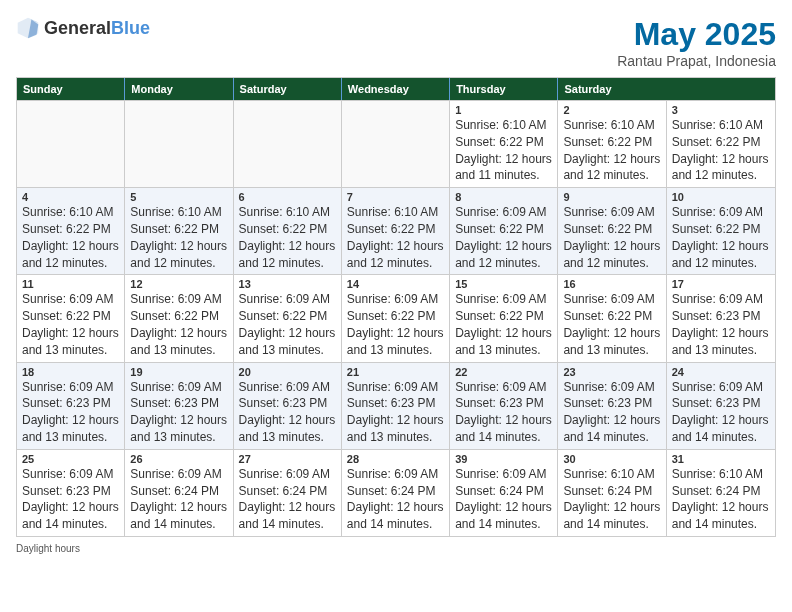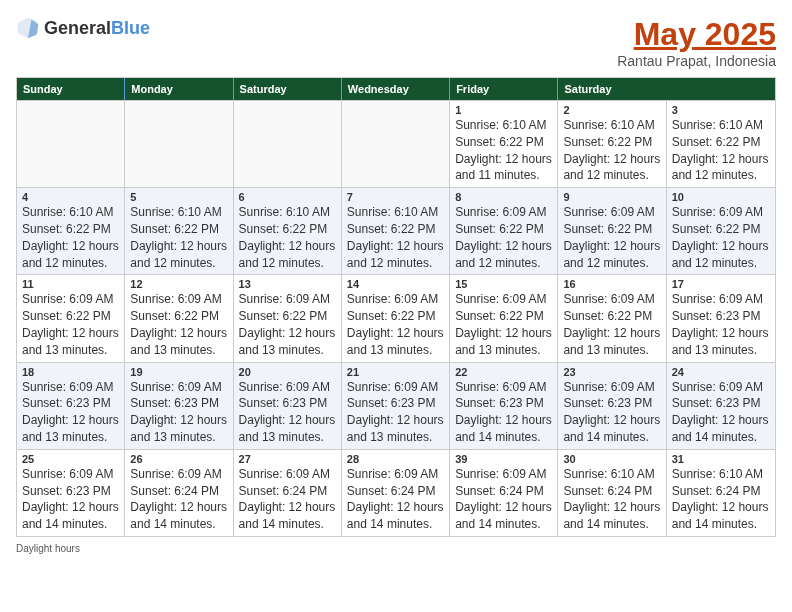--- a/index.html
+++ b/index.html
@@ -31,22 +31,21 @@
     .logo-icon {
       width: 24px;
       height: 24px;
     }
     .title-area {
       text-align: right;
     }
     .main-title {
       font-size: 32px;
       font-weight: bold;
-      color: #c2410c;
-      text-decoration: underline;
+      color: #0369a1;
     }
     .subtitle {
       font-size: 14px;
       color: #555;
     }
     .calendar {
       flex: 1;
       display: flex;
       flex-direction: column;
       border: 1px solid #ccc;
@@ -133,21 +132,21 @@
       <div class="subtitle">Rantau Prapat, Indonesia</div>
     </div>
   </div>
 
   <div class="calendar">
     <div class="cal-header">
     <div class="cal-header-cell">Sunday</div>
         <div class="cal-header-cell">Monday</div>
         <div class="cal-header-cell">Saturday</div>
         <div class="cal-header-cell">Wednesday</div>
-        <div class="cal-header-cell">Friday</div>
+        <div class="cal-header-cell">Thursday</div>
         <div class="cal-header-cell">Saturday</div>
       </div>
     <div class="cal-body">
     <div class="cal-row">
           <div class="cal-cell empty"></div>
           <div class="cal-cell empty"></div>
           <div class="cal-cell empty"></div>
           <div class="cal-cell empty"></div>
           <div class="cal-cell">
             <div class="day-number">1</div>

